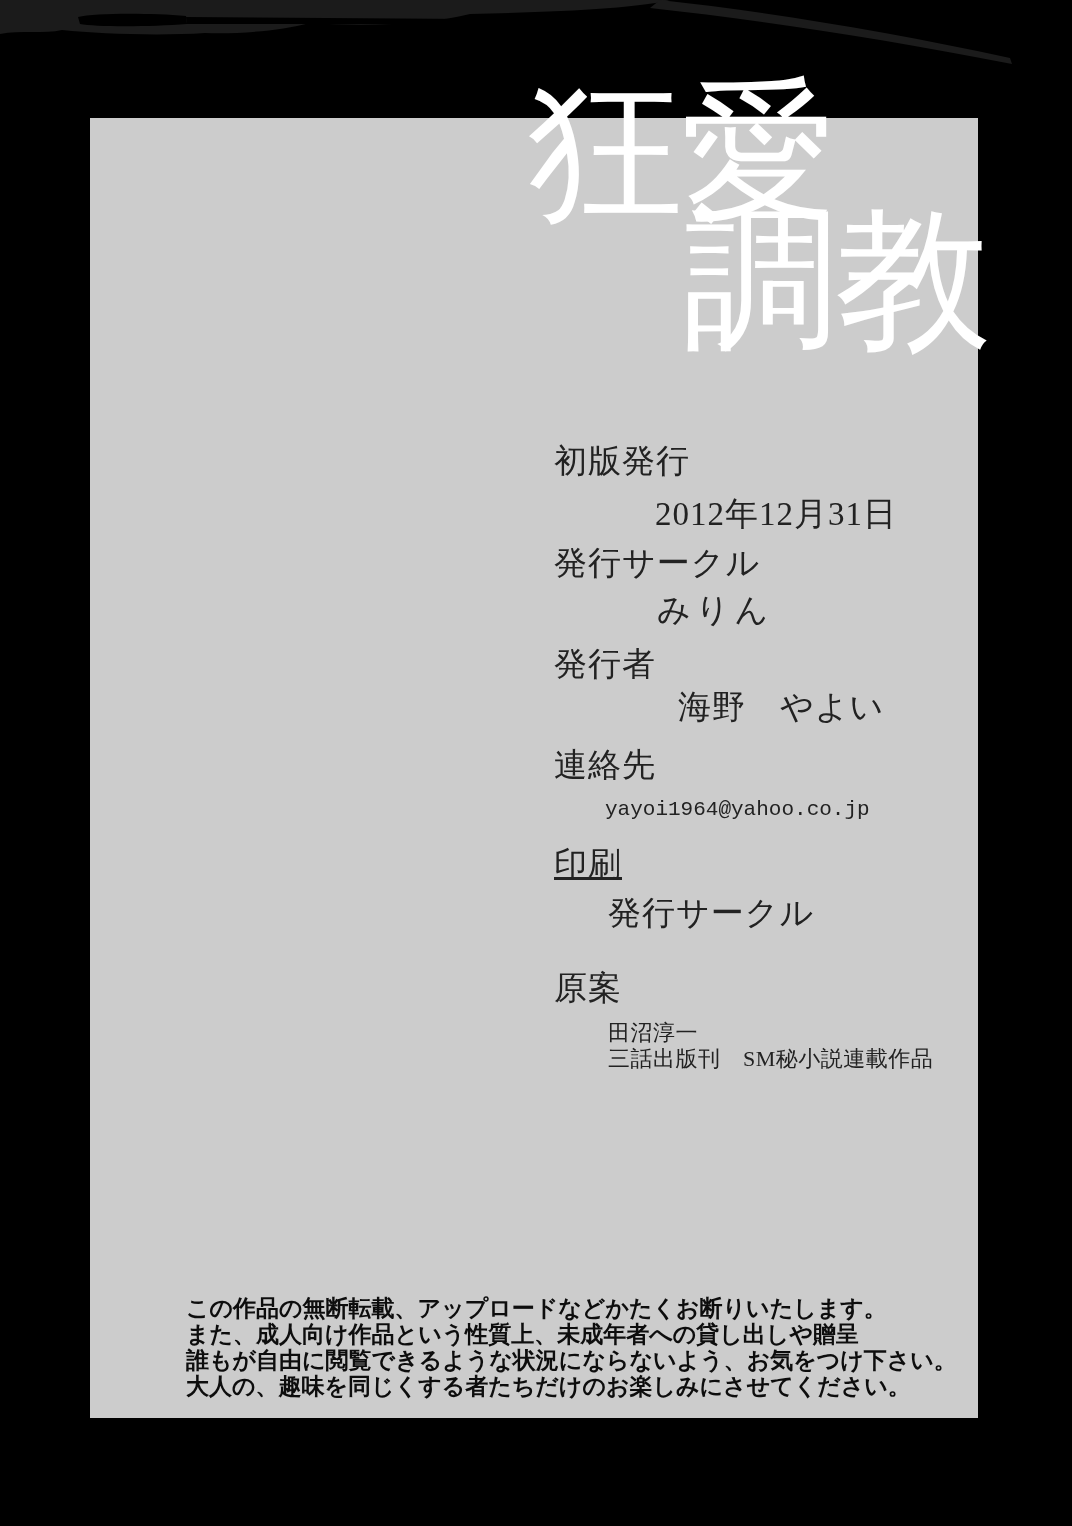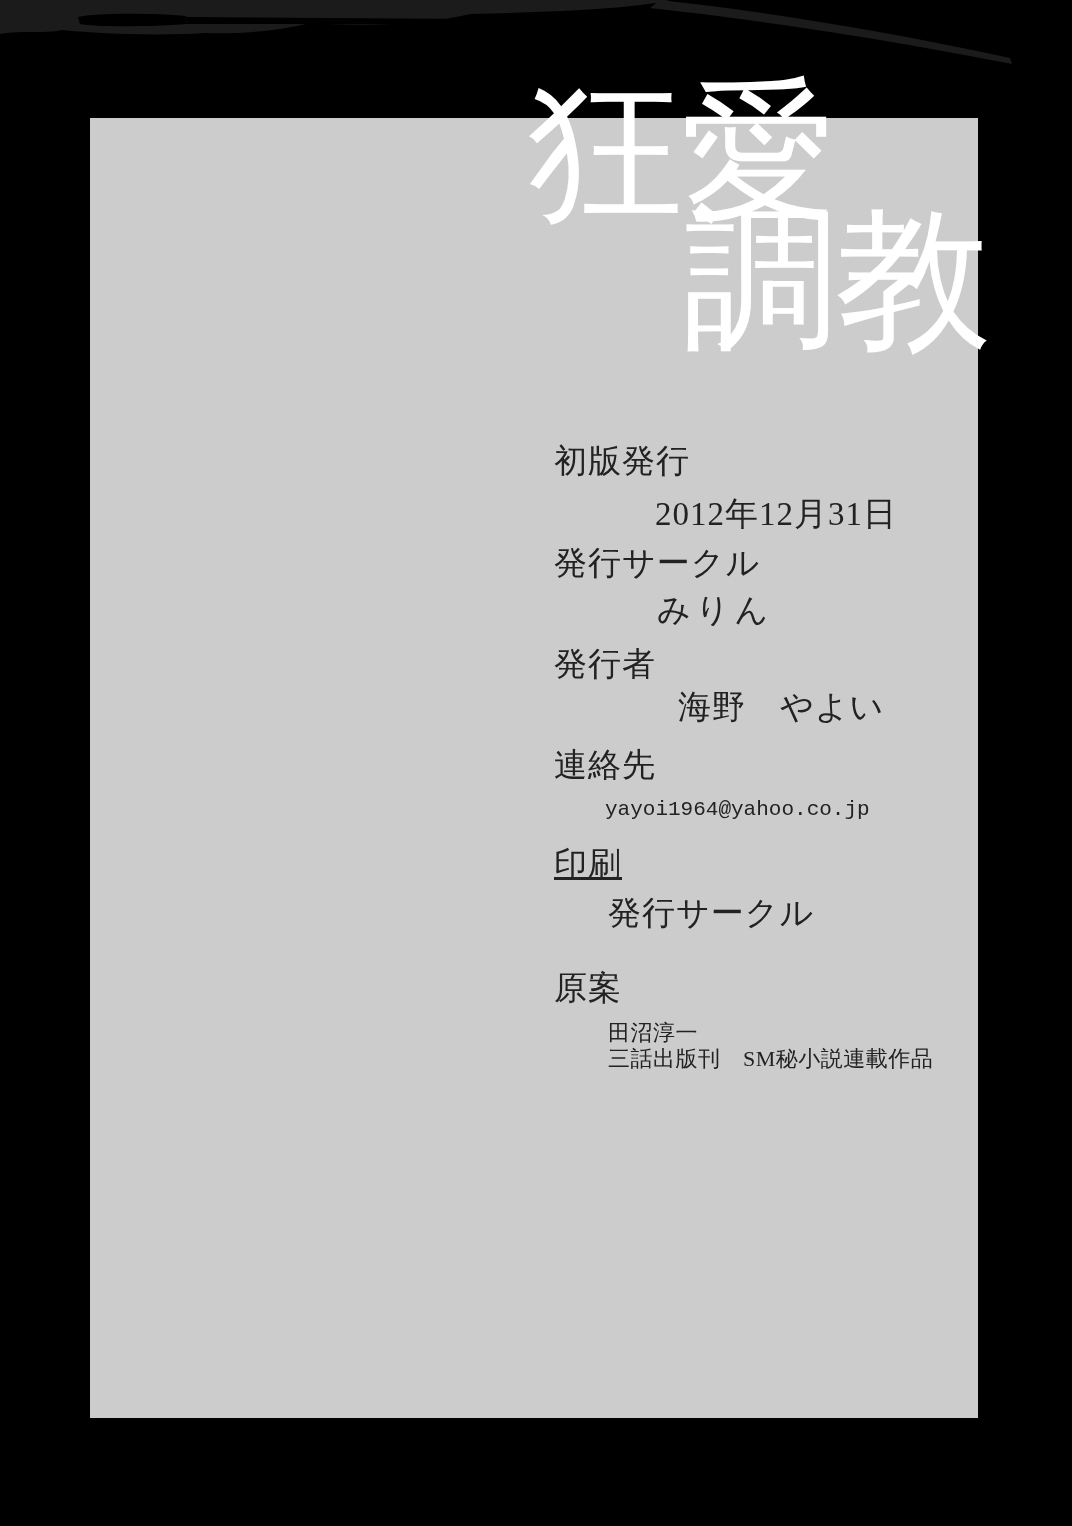--- a/index.html
+++ b/index.html
@@ -107,14 +107,20 @@
   <div class="col-line" id="line-label-contact">連絡先</div>
   <div class="col-line col-mono" id="line-value-contact">yayoi1964@yahoo.co.jp</div>
 
   <div class="col-line" id="line-label-print">印刷</div>
   <div class="col-line" id="line-value-print">発行サークル</div>
 
   <div class="col-line" id="line-label-original">原案</div>
   <div class="col-line col-small" id="line-value-original">田沼淳一</div>
   <div class="col-line col-small" id="line-value-original2">三話出版刊　SM秘小説連載作品</div>
 
+  <div class="disclaimer">
+    <div>この作品の無断転載、アップロードなどかたくお断りいたします。</div>
+    <div>また、成人向け作品という性質上、未成年者への貸し出しや贈呈</div>
+    <div>誰もが自由に閲覧できるような状況にならないよう、お気をつけ下さい。</div>
+    <div>大人の、趣味を同じくする者たちだけのお楽しみにさせてください。</div>
+  </div>
 
 </div>
 
 </body></html>

